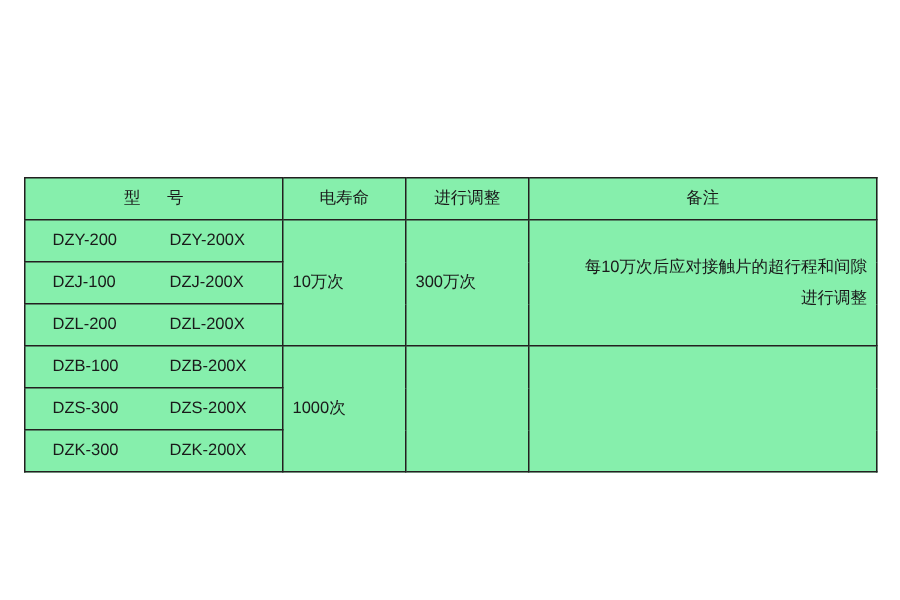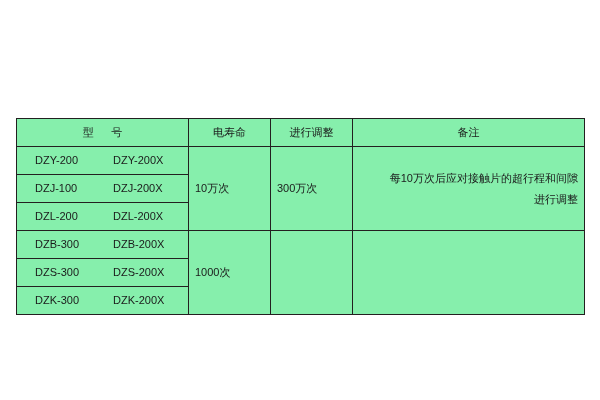--- a/index.html
+++ b/index.html
@@ -118,21 +118,21 @@
         </tr>
 
         <tr>
           <td class="model-cell">
             <span class="m1">DZL-200</span><span class="m2">DZL-200X</span>
           </td>
         </tr>
 
         <tr>
           <td class="model-cell">
-            <span class="m1">DZB-300</span><span class="m2">DZB-200X</span>
+            <span class="m1">DZB-100</span><span class="m2">DZB-200X</span>
           </td>
           <td class="center" rowspan="3">1000次</td>
           <td rowspan="3"></td>
           <td rowspan="3"></td>
         </tr>
 
         <tr>
           <td class="model-cell">
             <span class="m1">DZS-300</span><span class="m2">DZS-200X</span>
           </td>

